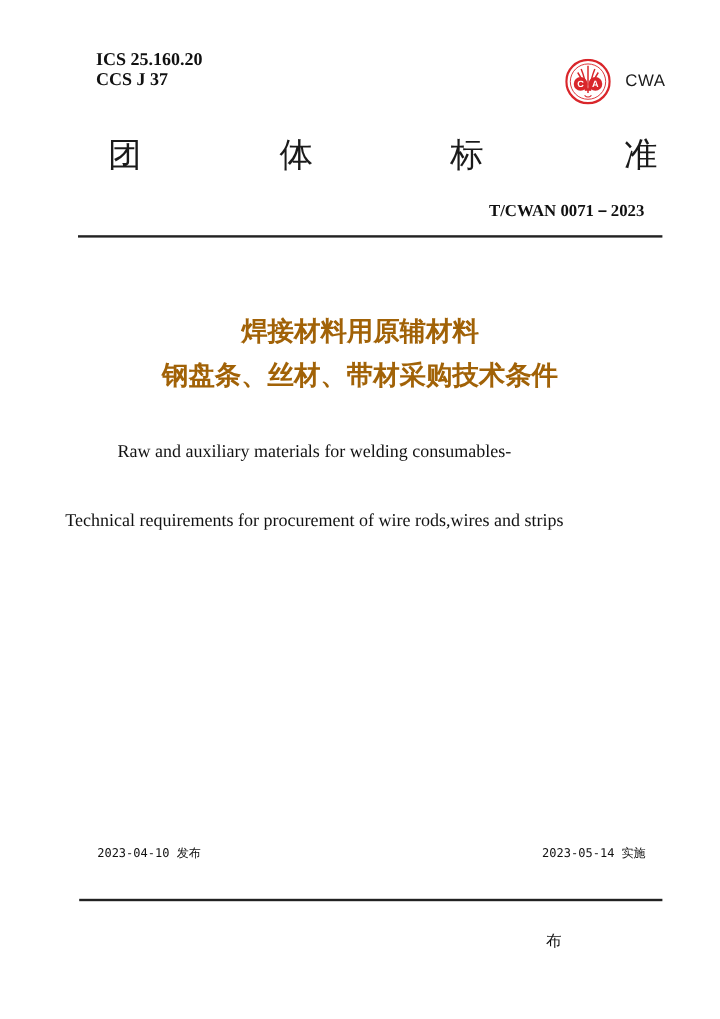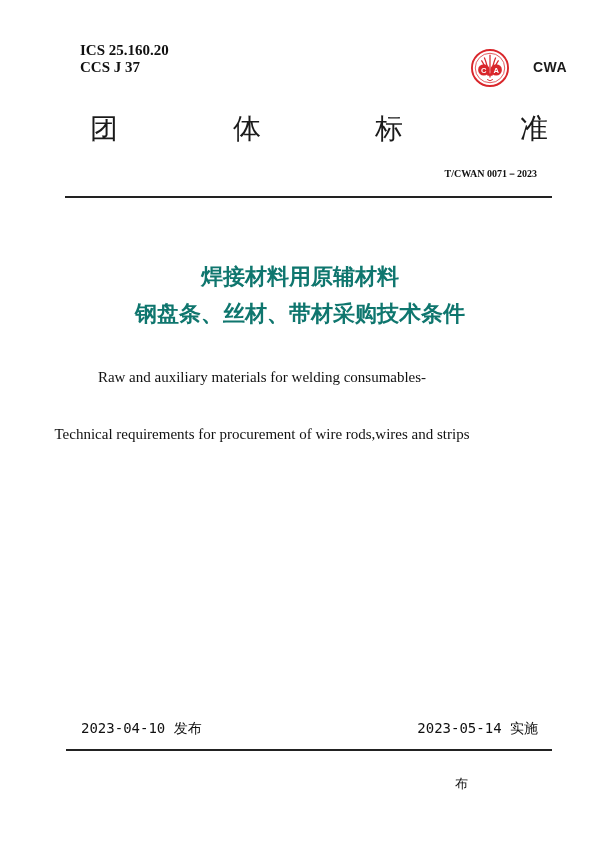--- a/index.html
+++ b/index.html
@@ -1,26 +1,26 @@
 <!DOCTYPE html>
 <html><head>
 <meta charset="utf-8">
 <style>
   html,body{margin:0;padding:0;background:#ffffff;}
   body{width:600px;height:849px;position:relative;overflow:hidden;color:#111;font-family:"Liberation Serif",serif;}
   .abs{position:absolute;}
   .codes{left:80px;top:42px;font-family:"Liberation Serif",serif;font-weight:bold;font-size:15px;line-height:17px;color:#111;}
   .logo{left:471px;top:49px;width:38px;height:38px;}
-  .logo-text{left:521px;top:59px;font-family:"Liberation Sans",sans-serif;font-weight:bold;font-size:14px;color:#1a1a1a;letter-spacing:0.5px;margin-left:12px;}
+  .logo-text{left:521px;top:59px;font-family:"Liberation Sans",sans-serif;font-weight:normal;font-size:14px;color:#1a1a1a;letter-spacing:0.5px;}
   .kind{top:112px;font-family:"DejaVu Sans",sans-serif;font-size:28px;color:#1a1a1a;line-height:34px;}
-  .std-no{right:63px;top:167px;font-family:"Liberation Serif",serif;font-weight:bold;font-size:10px;color:#111;}
+  .std-no{right:63px;top:167px;font-family:"Liberation Serif",serif;font-weight:bold;font-size:14px;color:#111;}
   .rule{left:65px;width:487px;height:0;border-top:2px solid #222;}
-  .title-cn{left:0;width:600px;text-align:center;font-family:"DejaVu Sans",sans-serif;font-weight:bold;font-size:22px;color:#0f766e;line-height:30px;}
+  .title-cn{left:0;width:600px;text-align:center;font-family:"DejaVu Sans",sans-serif;font-weight:bold;font-size:22px;color:#a16207;line-height:30px;}
   .title-en{left:0;width:524px;text-align:center;font-family:"Liberation Serif",serif;font-size:15px;color:#111;line-height:20px;}
-  .date{top:720px;font-family:"DejaVu Sans Mono",monospace;font-size:14px;color:#111;}
+  .date{top:704px;font-family:"DejaVu Sans Mono",monospace;font-size:10px;color:#111;}
   .issuer{left:455px;top:775px;font-family:"DejaVu Sans",sans-serif;font-size:13px;color:#111;}
 </style>
 </head>
 <body>
 
 <div class="abs codes">
   <div>ICS 25.160.20</div>
   <div>CCS J 37</div>
 </div>
 

